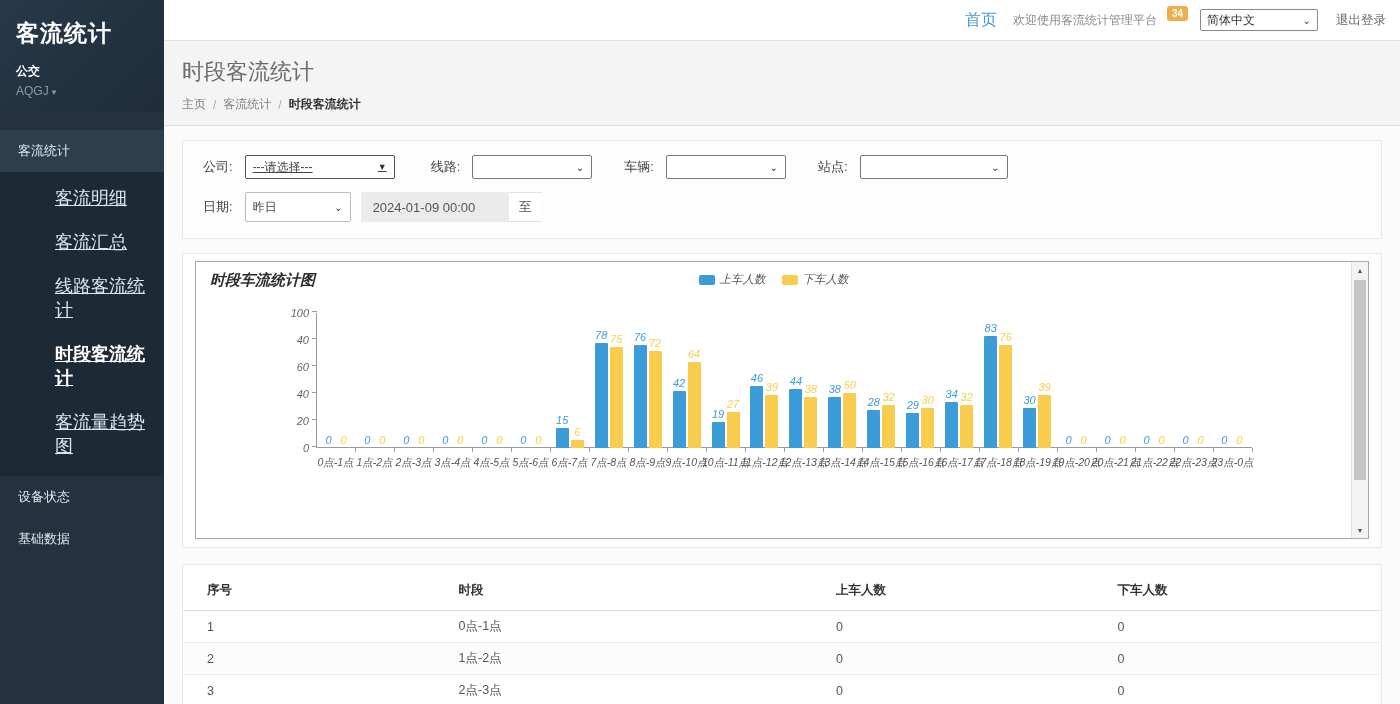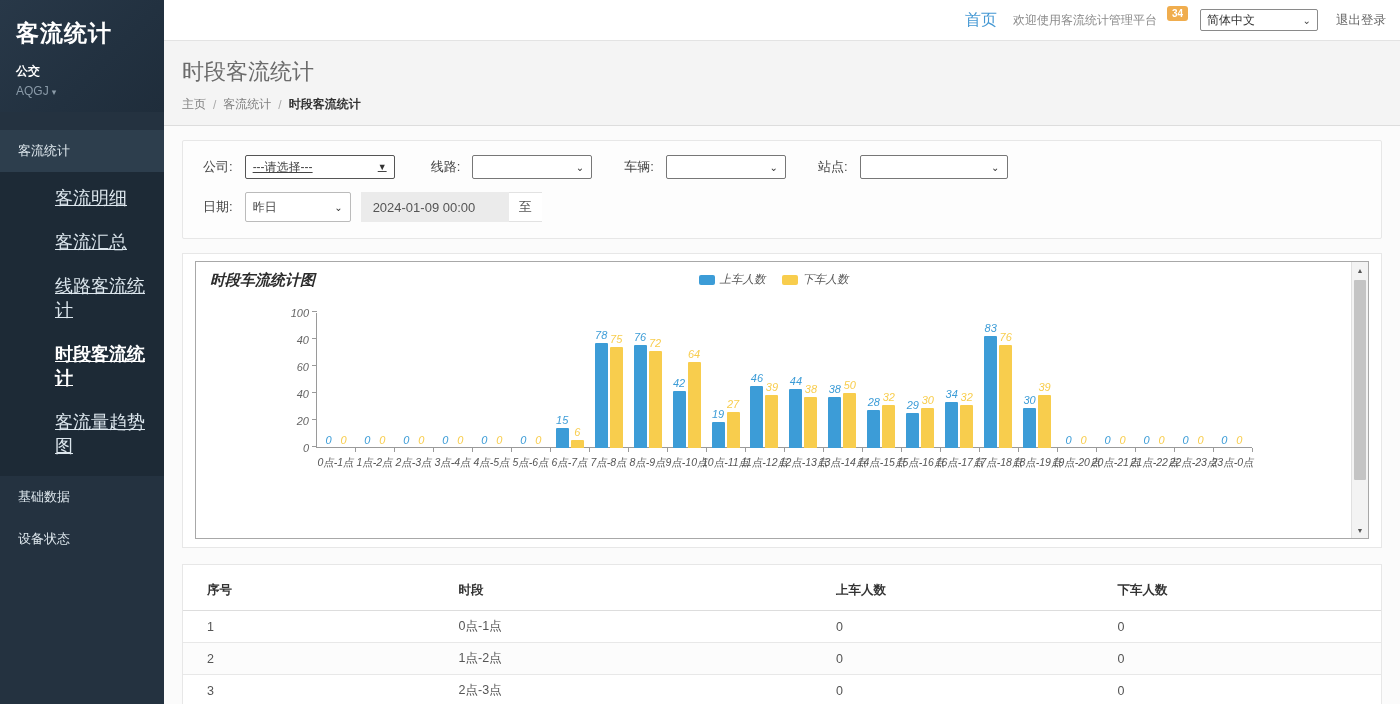--- a/index.html
+++ b/index.html
@@ -111,22 +111,22 @@
     </div>
     <nav class="menu">
         <div class="menu-section expanded">客流统计</div>
         <div class="submenu">
           <div class="submenu-item">客流明细</div>
           <div class="submenu-item">客流汇总</div>
           <div class="submenu-item">线路客流统计</div>
           <div class="submenu-item active">时段客流统计</div>
           <div class="submenu-item">客流量趋势图</div>
         </div>
+        <div class="menu-section">设备状态</div>
         <div class="menu-section">基础数据</div>
-        <div class="menu-section">设备状态</div>
       </nav>
   </aside>
 
   <div class="main">
 
     <header class="topbar">
       <span class="home-link">首页</span>
       <span class="welcome">欢迎使用客流统计管理平台</span>
       <span class="badge">34</span>
       <div class="lang-select">

